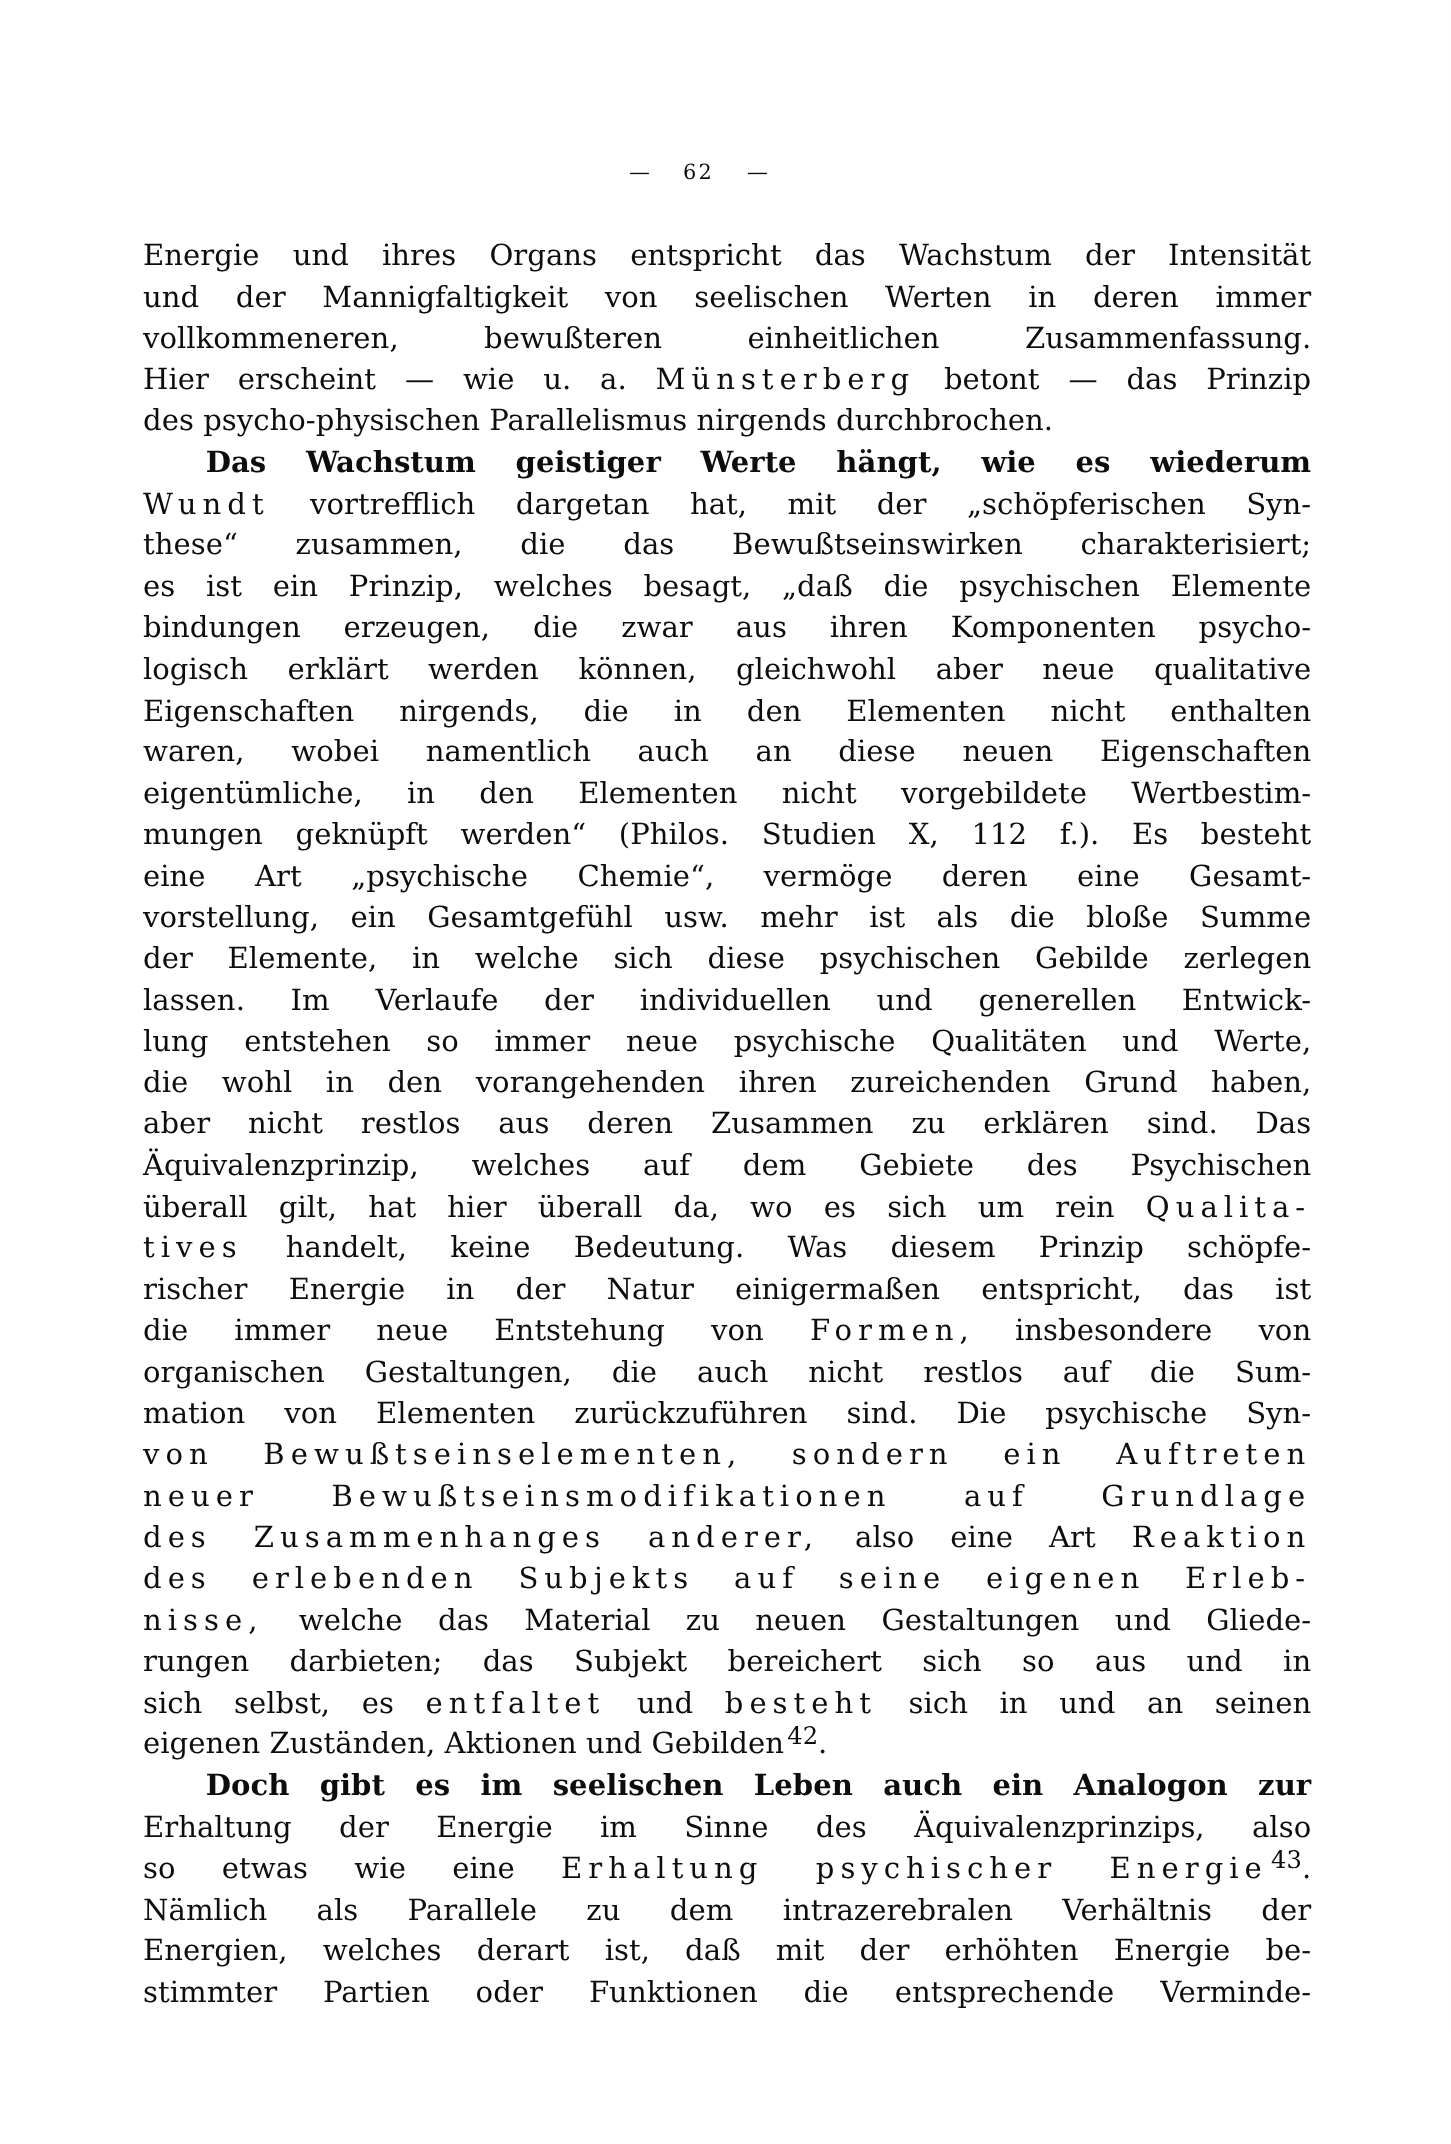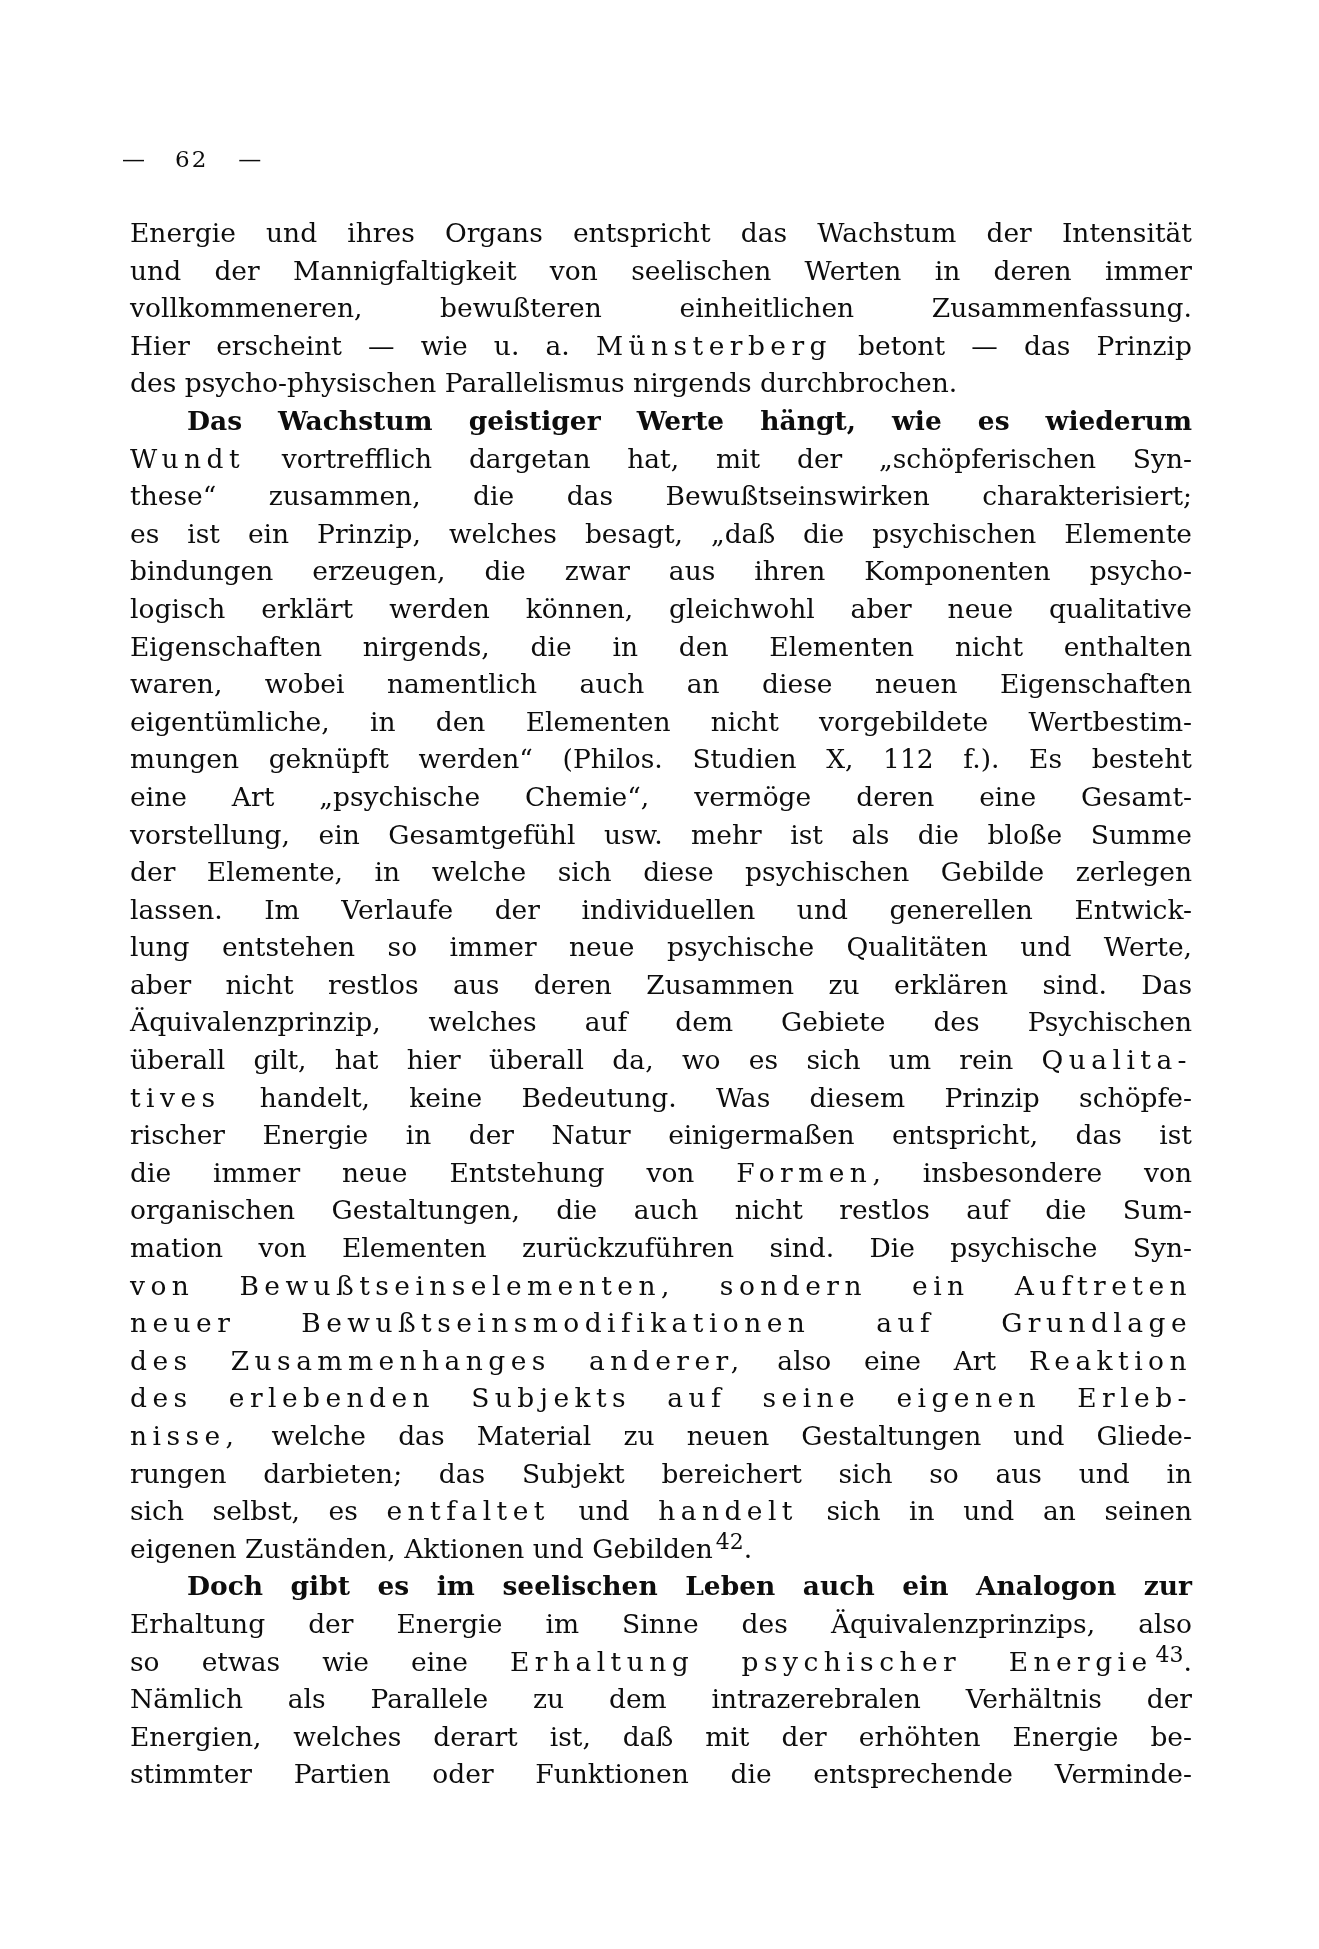--- a/index.html
+++ b/index.html
@@ -12,23 +12,24 @@
     width: 1319px;
     height: 1949px;
     background: #ffffff;
     color: #0d0d0d;
     font-family: "DejaVu Serif", "Liberation Serif", serif;
     overflow: hidden;
   }
   .running-head {
     position: absolute;
     top: 146px;
-    left: 148px;
+    left: 130px;
     width: 1062px;
-    font-size: 23px;
+    text-align: center;
+    font-size: 19px;
     white-space: nowrap;
     transform: translateX(-26px);
   }
   .running-head .dash {
     display: inline-block;
     letter-spacing: 0;
   }
   .running-head .pagenum {
     display: inline-block;
     margin: 0 30px;
@@ -91,35 +92,36 @@
       <div class="line"><span>logisch erklärt werden können, gleichwohl aber neue qualitative</span></div>
       <div class="line"><span>Eigenschaften nirgends, die in den Elementen nicht enthalten</span></div>
       <div class="line"><span>waren, wobei namentlich auch an diese neuen Eigenschaften</span></div>
       <div class="line"><span>eigentümliche, in den Elementen nicht vorgebildete Wertbestim-</span></div>
       <div class="line"><span>mungen geknüpft werden“ (Philos. Studien X, 112 f.). Es besteht</span></div>
       <div class="line"><span>eine Art „psychische Chemie“, vermöge deren eine Gesamt-</span></div>
       <div class="line"><span>vorstellung, ein Gesamtgefühl usw. mehr ist als die bloße Summe</span></div>
       <div class="line"><span>der Elemente, in welche sich diese psychischen Gebilde zerlegen</span></div>
       <div class="line"><span>lassen. Im Verlaufe der individuellen und generellen Entwick-</span></div>
       <div class="line"><span>lung entstehen so immer neue psychische Qualitäten und Werte,</span></div>
+      <div class="line"><span>die wohl in den vorangehenden ihren zureichenden Grund haben,</span></div>
       <div class="line"><span>aber nicht restlos aus deren Zusammen zu erklären sind. Das</span></div>
       <div class="line"><span>Äquivalenzprinzip, welches auf dem Gebiete des Psychischen</span></div>
       <div class="line"><span>überall gilt, hat hier überall da, wo es sich um rein </span><span class="sperr">Qualita-</span></div>
       <div class="line"><span class="sperr">tives</span><span> handelt, keine Bedeutung. Was diesem Prinzip schöpfe-</span></div>
       <div class="line"><span>rischer Energie in der Natur einigermaßen entspricht, das ist</span></div>
       <div class="line"><span>die immer neue Entstehung von </span><span class="sperr">Formen</span><span>, insbesondere von</span></div>
       <div class="line"><span>organischen Gestaltungen, die auch nicht restlos auf die Sum-</span></div>
       <div class="line"><span>mation von Elementen zurückzuführen sind. Die psychische Syn-</span></div>
       <div class="line"><span class="sperr">von Bewußtseinselementen, sondern ein Auftreten</span></div>
       <div class="line"><span class="sperr">neuer Bewußtseinsmodifikationen auf Grundlage</span></div>
       <div class="line"><span class="sperr">des Zusammenhanges anderer,</span><span> also eine Art </span><span class="sperr">Reaktion</span></div>
       <div class="line"><span class="sperr">des erlebenden Subjekts auf seine eigenen Erleb-</span></div>
       <div class="line"><span class="sperr">nisse,</span><span> welche das Material zu neuen Gestaltungen und Gliede-</span></div>
       <div class="line"><span>rungen darbieten; das Subjekt bereichert sich so aus und in</span></div>
-      <div class="line"><span>sich selbst, es </span><span class="sperr">entfaltet</span><span> und </span><span class="sperr">handelt</span><span> sich in und an seinen</span></div>
+      <div class="line"><span>sich selbst, es </span><span class="sperr">entfaltet</span><span> und </span><span class="sperr">besteht</span><span> sich in und an seinen</span></div>
       <div class="line no-just"><span>eigenen Zuständen, Aktionen und Gebilden</span><span class="fnref">42</span><span>.</span></div>
       <div class="line ind"><span>Doch gibt es im seelischen Leben auch ein Analogon zur</span></div>
       <div class="line"><span>Erhaltung der Energie im Sinne des Äquivalenzprinzips, also</span></div>
       <div class="line"><span>so etwas wie eine </span><span class="sperr">Erhaltung psychischer Energie</span><span class="fnref">43</span><span>.</span></div>
       <div class="line"><span>Nämlich als Parallele zu dem intrazerebralen Verhältnis der</span></div>
       <div class="line"><span>Energien, welches derart ist, daß mit der erhöhten Energie be-</span></div>
       <div class="line"><span>stimmter Partien oder Funktionen die entsprechende Verminde-</span></div>
     </div>
 
 </div>

